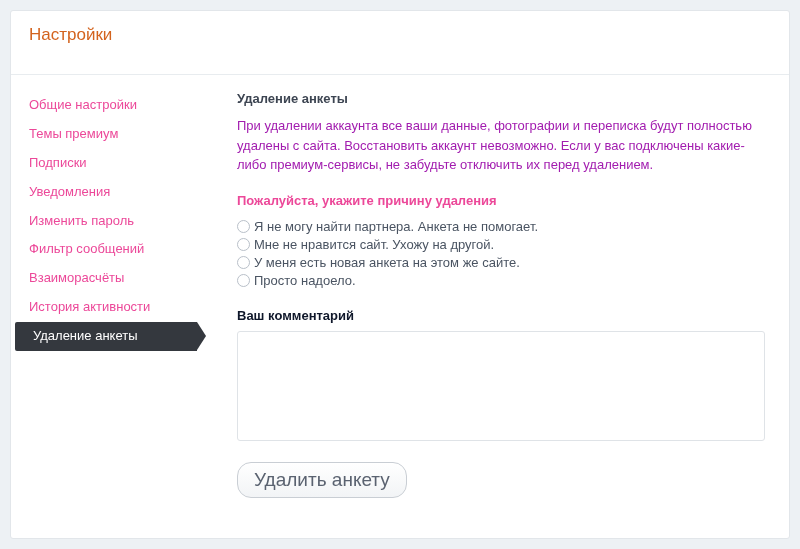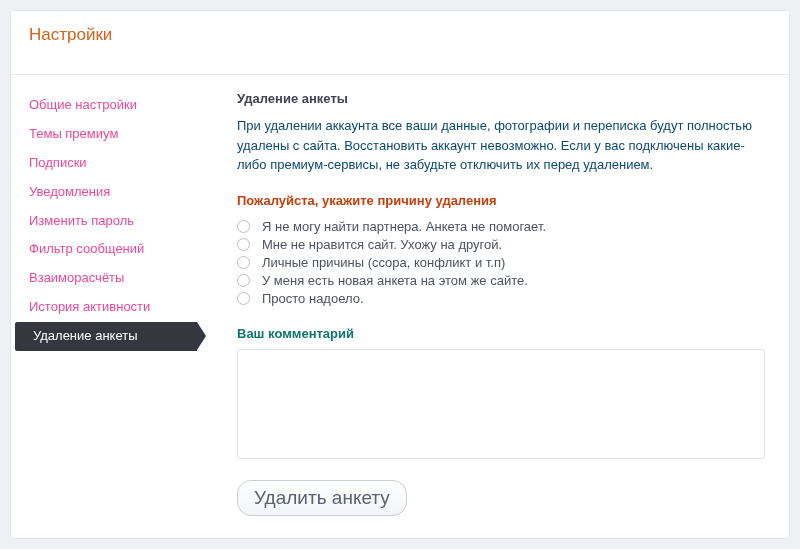--- a/index.html
+++ b/index.html
@@ -73,51 +73,51 @@
     padding: 16px 24px 18px 40px;
     overflow: auto;
   }
   .section-title {
     font-weight: bold;
     color: #3d4552;
     font-size: 13px;
     margin-bottom: 10px;
   }
   .intro {
-    color: #0c4a6e;
+    color: #a21caf;
     line-height: 1.5;
     margin-bottom: 18px;
   }
   .subheading {
     font-weight: bold;
-    color: #c2410c;
+    color: #ec4899;
     margin-bottom: 10px;
   }
   .reasons {
     margin-bottom: 18px;
   }
   .reason {
     display: flex;
     align-items: center;
-    gap: 12px;
+    gap: 4px;
     padding: 1.5px 0;
     color: #4a5462;
     cursor: pointer;
   }
   .radio {
     width: 13px;
     height: 13px;
     border: 1px solid #b9c0c9;
     border-radius: 50%;
     flex: 0 0 13px;
     background: #fff;
   }
   .comment-label {
     font-weight: bold;
-    color: #0f766e;
+    color: #0f172a;
     margin-bottom: 8px;
   }
   .comment-box {
     width: 100%;
     height: 110px;
     border: 1px solid #dfe3e7;
     border-radius: 3px;
     resize: none;
     padding: 6px;
     font-family: inherit;
@@ -167,24 +167,20 @@
         <label class="reason">
           <span class="radio"></span>
           <span>Я не могу найти партнера. Анкета не помогает.</span>
         </label>
         <label class="reason">
           <span class="radio"></span>
           <span>Мне не нравится сайт. Ухожу на другой.</span>
         </label>
         <label class="reason">
           <span class="radio"></span>
-          <span>Личные причины (ссора, конфликт и т.п)</span>
-        </label>
-        <label class="reason">
-          <span class="radio"></span>
           <span>У меня есть новая анкета на этом же сайте.</span>
         </label>
         <label class="reason">
           <span class="radio"></span>
           <span>Просто надоело.</span>
         </label>
       </div>
 
       <div class="comment-label">Ваш комментарий</div>
       <textarea class="comment-box" value="" style=""></textarea>

